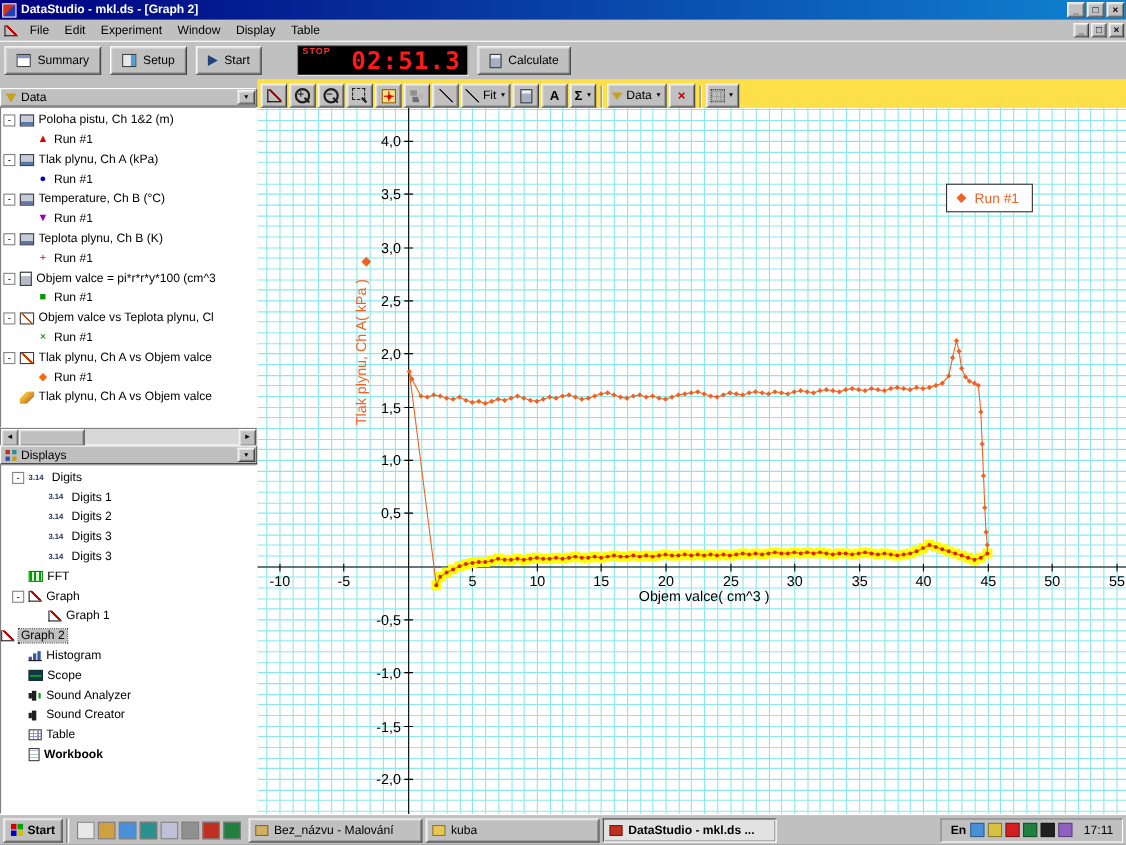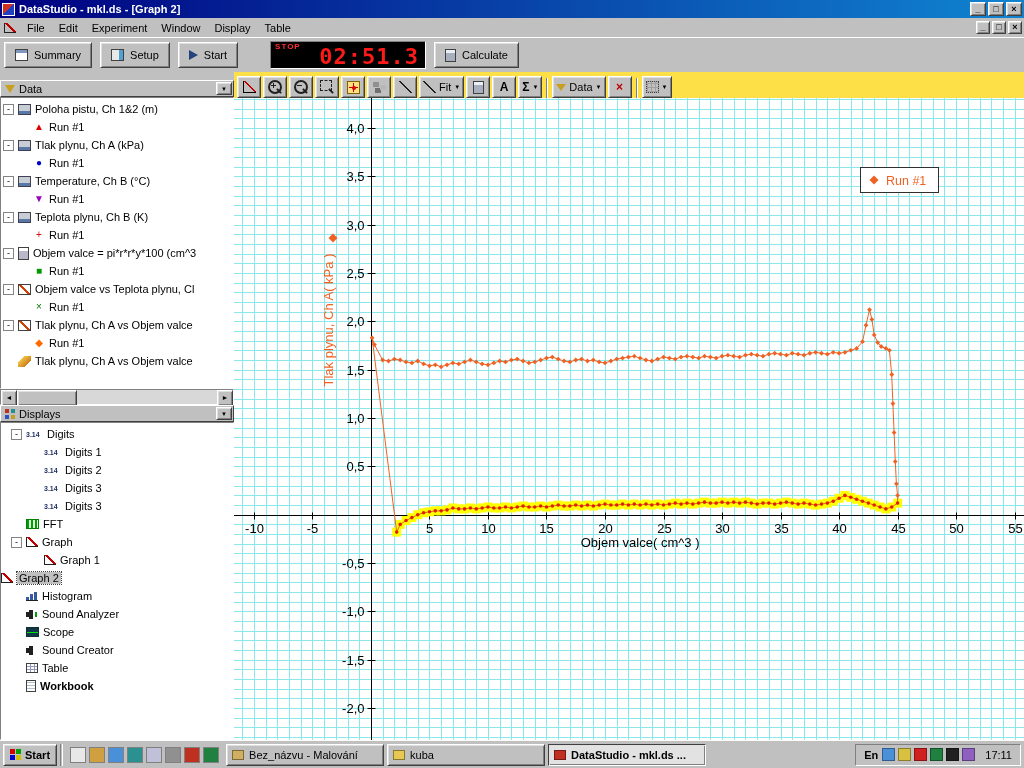--- a/index.html
+++ b/index.html
@@ -348,26 +348,26 @@
           </div>
           <div class="trow" style="">
             <span class="ti ti-graph"></span>
             <span class="tlabel tsel">Graph 2</span>
           </div>
           <div class="trow" style="padding-left: 25px;">
             <span class="ti ti-histogram"></span>
             <span class="tlabel">Histogram</span>
           </div>
           <div class="trow" style="padding-left: 25px;">
+            <span class="ti ti-scope"></span>
+            <span class="tlabel">Scope</span>
+          </div>
+          <div class="trow" style="padding-left: 25px;">
             <span class="ti ti-sound-analyzer"></span>
             <span class="tlabel">Sound Analyzer</span>
-          </div>
-          <div class="trow" style="padding-left: 25px;">
-            <span class="ti ti-scope"></span>
-            <span class="tlabel">Scope</span>
           </div>
           <div class="trow" style="padding-left: 25px;">
             <span class="ti ti-sound"></span>
             <span class="tlabel">Sound Creator</span>
           </div>
           <div class="trow" style="padding-left: 25px;">
             <span class="ti ti-table"></span>
             <span class="tlabel">Table</span>
           </div>
           <div class="trow" style="padding-left: 25px; font-weight: bold;">

